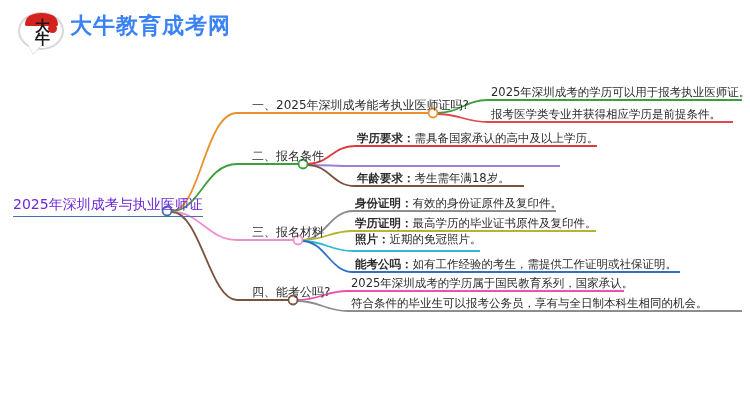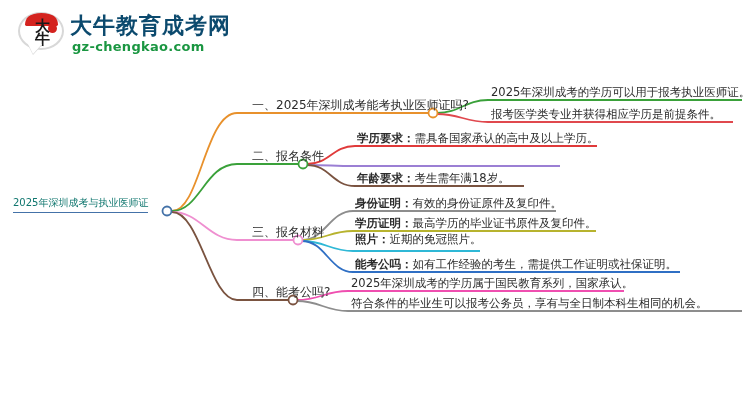--- a/index.html
+++ b/index.html
@@ -72,21 +72,21 @@
     line-height: 13px;
   }
   #logo-cn .l1 { display:block; }
   #logo-cn .l2 { display:block; }
   #logo-title {
     position: absolute;
     left: 70px; top: 11px;
     font-family: "DejaVu Sans", sans-serif;
     font-size: 22px;
     font-weight: bold;
-    color: #0c4a6e;
+    color: #3b82f6;
     letter-spacing: 1px;
   }
   #logo-sub {
     position: absolute;
     left: 72px; top: 39px;
     font-family: "DejaVu Sans", sans-serif;
     font-size: 13px;
     font-weight: bold;
     color: #1a9641;
     letter-spacing: 0.3px;
@@ -104,22 +104,22 @@
     width: 750px; height: 410px;
     pointer-events: none;
   }
   .node {
     position: absolute;
     white-space: nowrap;
     font-family: "DejaVu Sans", sans-serif;
     color: #2b2b2b;
   }
   .node-root {
-    font-size: 10px;
-    color: #0f766e;
+    font-size: 14px;
+    color: #6d28d9;
     padding-bottom: 2px;
     border-bottom: 1.6px solid #4472a8;
   }
   .node-b {
     font-size: 12px;
     padding-bottom: 2px;
     margin-left: 12px;
   }
   .node-leaf {
     font-size: 11.5px;
@@ -135,21 +135,20 @@
     <div id="logo-bubble"></div>
     <div id="logo-swoosh"></div>
     <div id="logo-dot"></div>
     <div id="logo-cn">
       <span class="l1">大</span>
       <span class="l2">牛</span>
     </div>
     <div id="logo-tail"></div>
   </div>
   <div id="logo-title">大牛教育成考网</div>
-  <div id="logo-sub">gz-chengkao.com</div>
 </div>
 
 <div id="map">
   <svg id="connectors" viewBox="0 0 750 410" width="750" height="410" xmlns="http://www.w3.org/2000/svg">
 
     <path d="M172,211 C200,211 205,113 237,113" fill="none" stroke="#e8912c" stroke-width="1.8"></path>
     <path d="M172,211 C200,211 205,164 237,164" fill="none" stroke="#3aa13a" stroke-width="1.8"></path>
     <path d="M172,212 C200,212 208,240 237,240" fill="none" stroke="#ef8fd0" stroke-width="1.8"></path>
     <path d="M172,212 C200,212 210,300 237,300" fill="none" stroke="#7a5340" stroke-width="1.8"></path>
 

